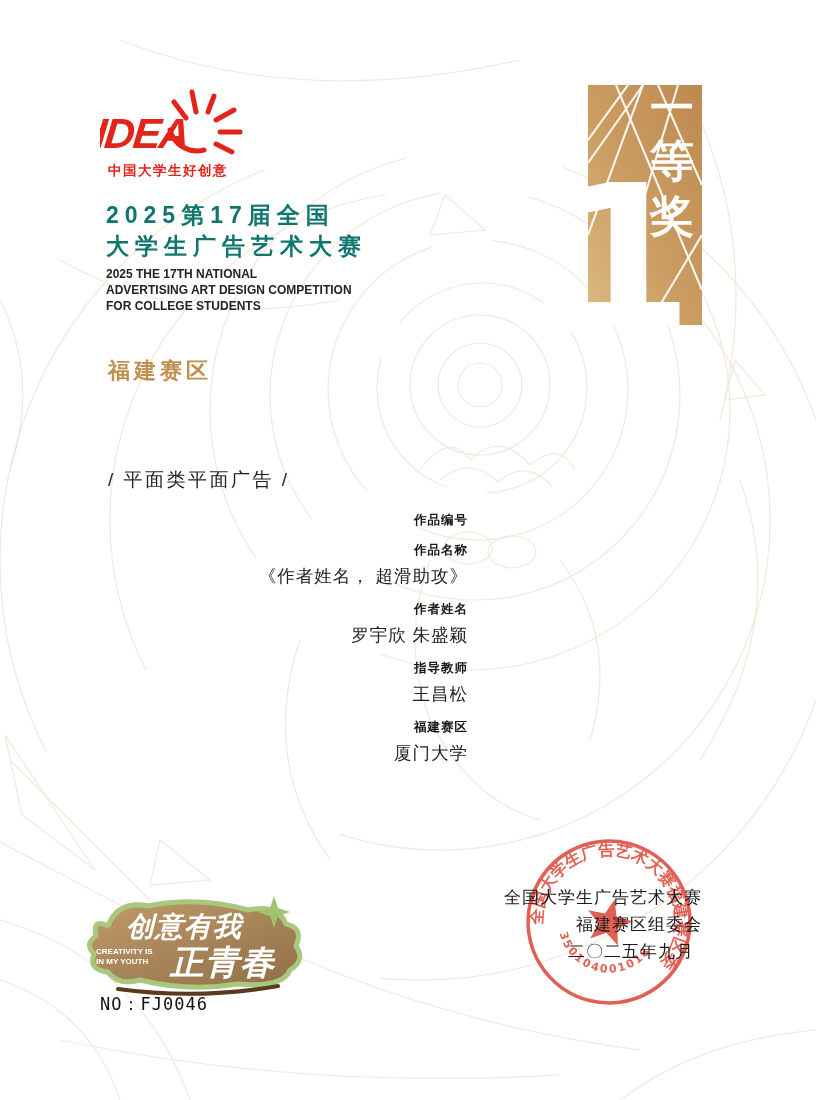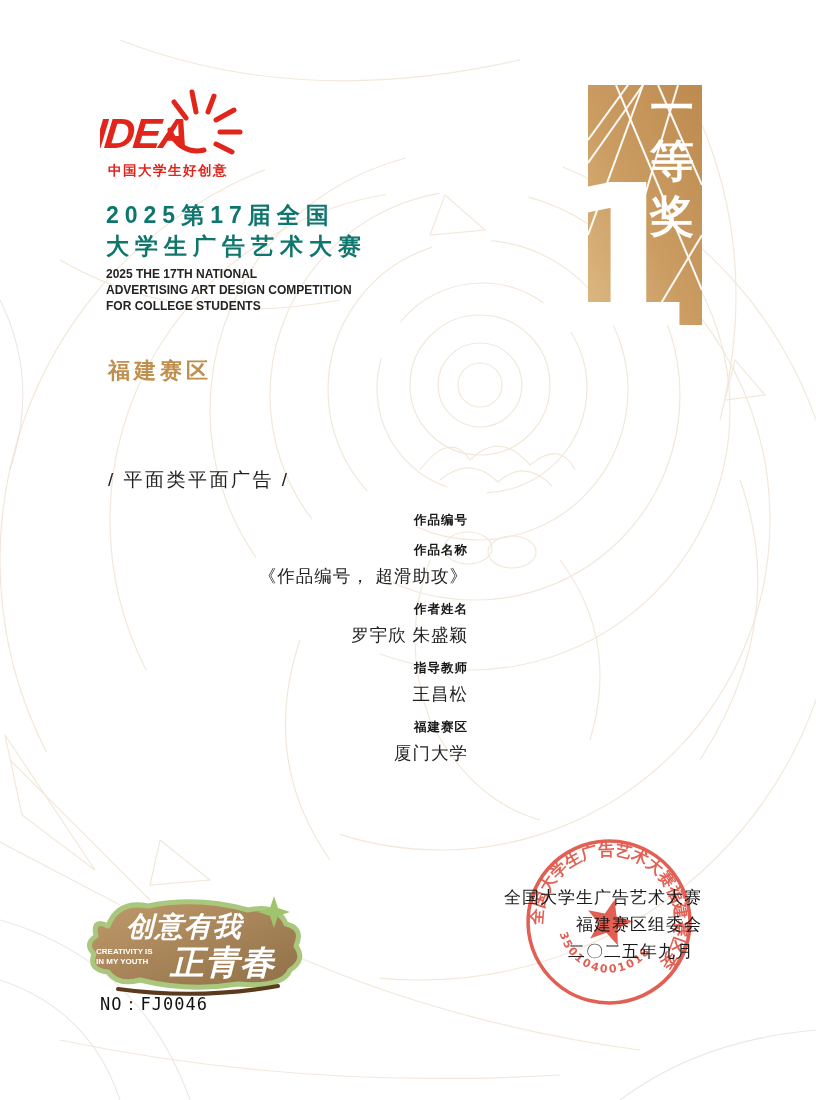--- a/index.html
+++ b/index.html
@@ -134,21 +134,21 @@
   </svg>
 
   <div class="abs category">/ 平面类平面广告 /</div>
 
   <div class="abs fields">
     <div class="field">
       <div class="flabel">作品编号</div>
     </div>
     <div class="field">
       <div class="flabel">作品名称</div>
-      <div class="fvalue">《作品编号， 超滑助攻》</div>
+      <div class="fvalue">《作者姓名， 超滑助攻》</div>
     </div>
     <div class="field">
       <div class="flabel">作者姓名</div>
       <div class="fvalue">罗宇欣 朱盛颖</div>
     </div>
     <div class="field">
       <div class="flabel">指导教师</div>
       <div class="fvalue">王昌松</div>
     </div>
     <div class="field">

